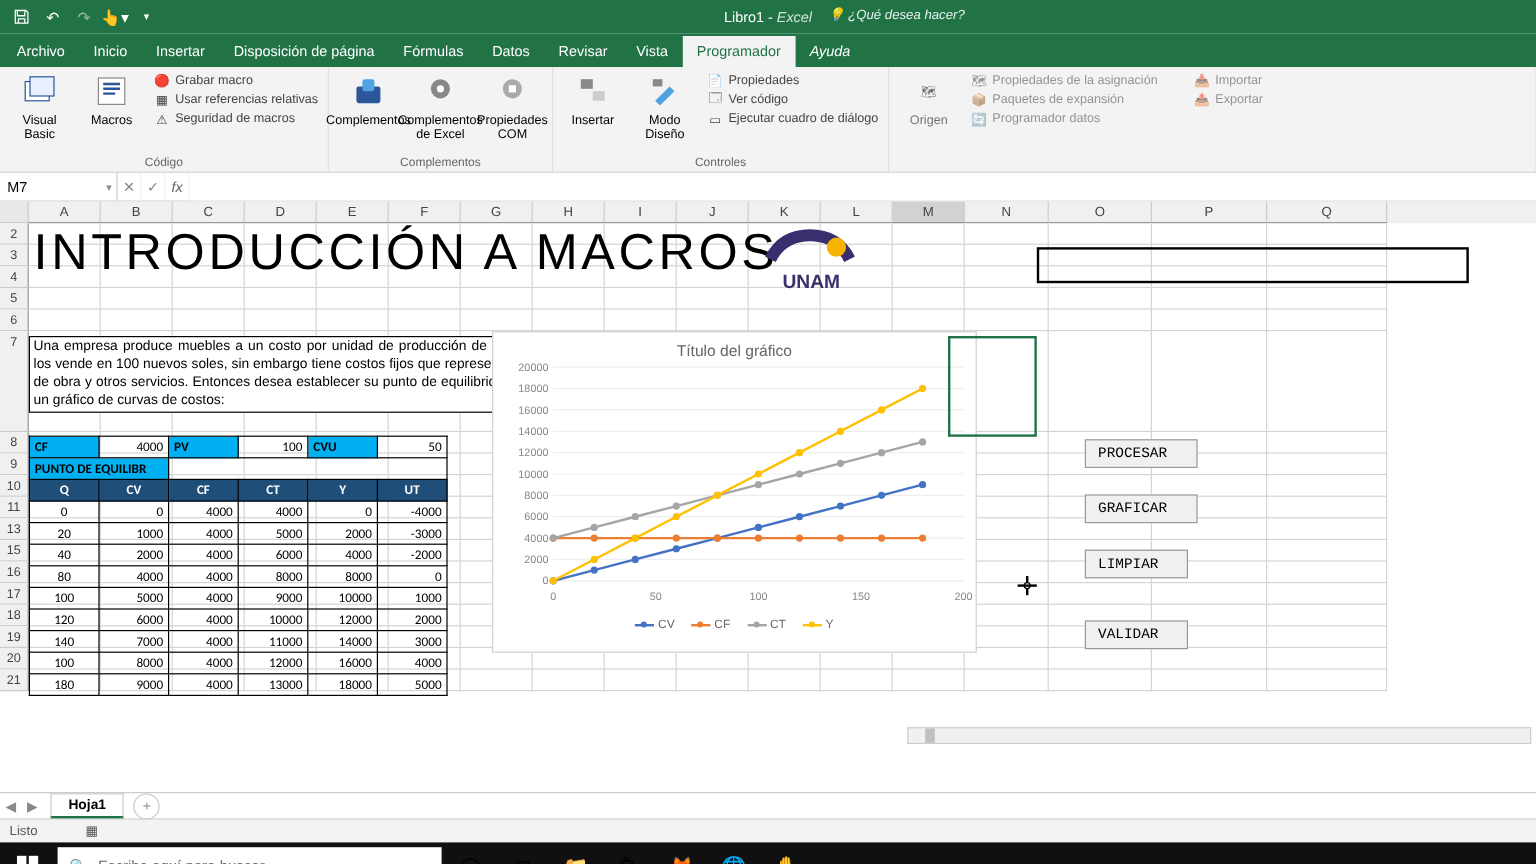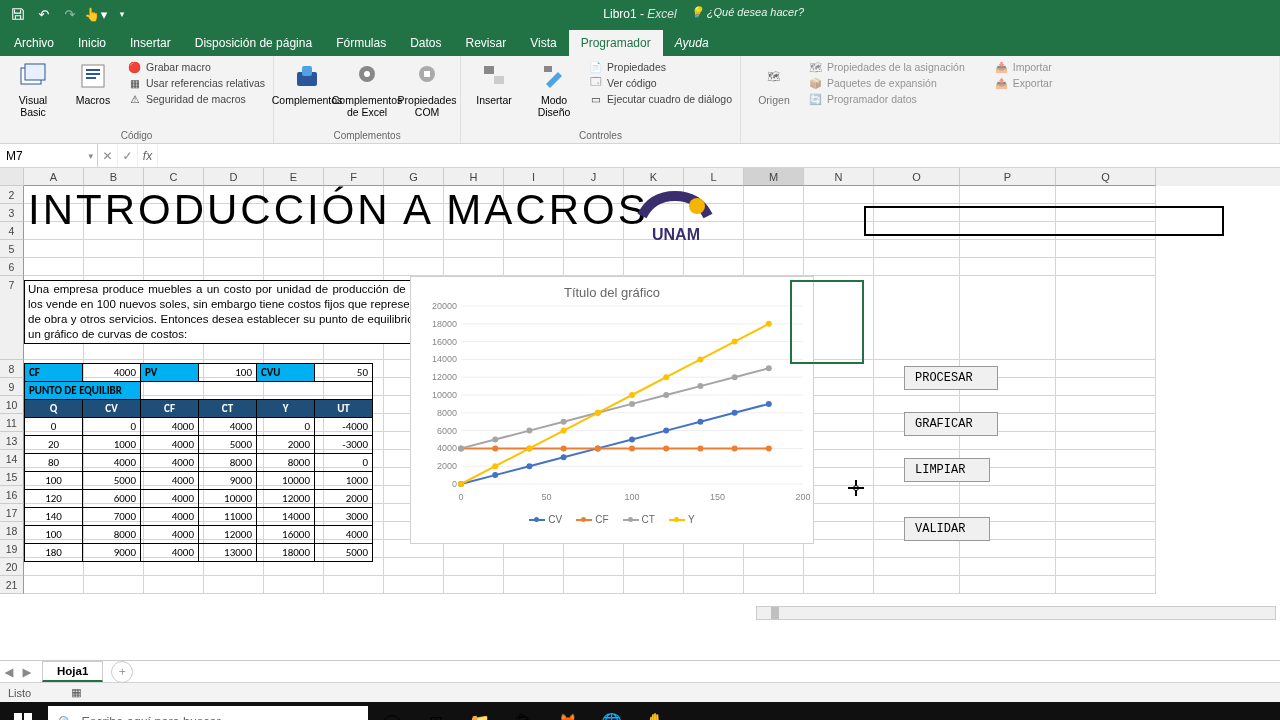--- a/index.html
+++ b/index.html
@@ -511,40 +511,20 @@
         <div class="cell" style="width: 60px;"></div>
         <div class="cell" style="width: 60px;"></div>
         <div class="cell" style="width: 60px;"></div>
         <div class="cell" style="width: 60px;"></div>
         <div class="cell" style="width: 70px;"></div>
         <div class="cell" style="width: 86px;"></div>
         <div class="cell" style="width: 96px;"></div>
         <div class="cell" style="width: 100px;"></div>
       </div>
       <div class="row">
-        <div class="rh">14</div>
-        <div class="cell" style="width: 60px;"></div>
-        <div class="cell" style="width: 60px;"></div>
-        <div class="cell" style="width: 60px;"></div>
-        <div class="cell" style="width: 60px;"></div>
-        <div class="cell" style="width: 60px;"></div>
-        <div class="cell" style="width: 60px;"></div>
-        <div class="cell" style="width: 60px;"></div>
-        <div class="cell" style="width: 60px;"></div>
-        <div class="cell" style="width: 60px;"></div>
-        <div class="cell" style="width: 60px;"></div>
-        <div class="cell" style="width: 60px;"></div>
-        <div class="cell" style="width: 60px;"></div>
-        <div class="cell" style="width: 60px;"></div>
-        <div class="cell" style="width: 70px;"></div>
-        <div class="cell" style="width: 86px;"></div>
-        <div class="cell" style="width: 96px;"></div>
-        <div class="cell" style="width: 100px;"></div>
-      </div>
-      <div class="row">
         <div class="rh">15</div>
         <div class="cell" style="width: 60px;"></div>
         <div class="cell" style="width: 60px;"></div>
         <div class="cell" style="width: 60px;"></div>
         <div class="cell" style="width: 60px;"></div>
         <div class="cell" style="width: 60px;"></div>
         <div class="cell" style="width: 60px;"></div>
         <div class="cell" style="width: 60px;"></div>
         <div class="cell" style="width: 60px;"></div>
         <div class="cell" style="width: 60px;"></div>
@@ -719,20 +699,28 @@
           <td class="num">0</td>
           <td class="num">-4000</td>
         </tr>
         <tr>
           <td class="ctr">20</td>
           <td class="num">1000</td>
           <td class="num">4000</td>
           <td class="num">5000</td>
           <td class="num">2000</td>
           <td class="num">-3000</td>
+        </tr>
+        <tr>
+          <td class="ctr">40</td>
+          <td class="num">2000</td>
+          <td class="num">4000</td>
+          <td class="num">6000</td>
+          <td class="num">4000</td>
+          <td class="num">-2000</td>
         </tr>
         <tr>
           <td class="ctr">80</td>
           <td class="num">4000</td>
           <td class="num">4000</td>
           <td class="num">8000</td>
           <td class="num">8000</td>
           <td class="num">0</td>
         </tr>
         <tr>

